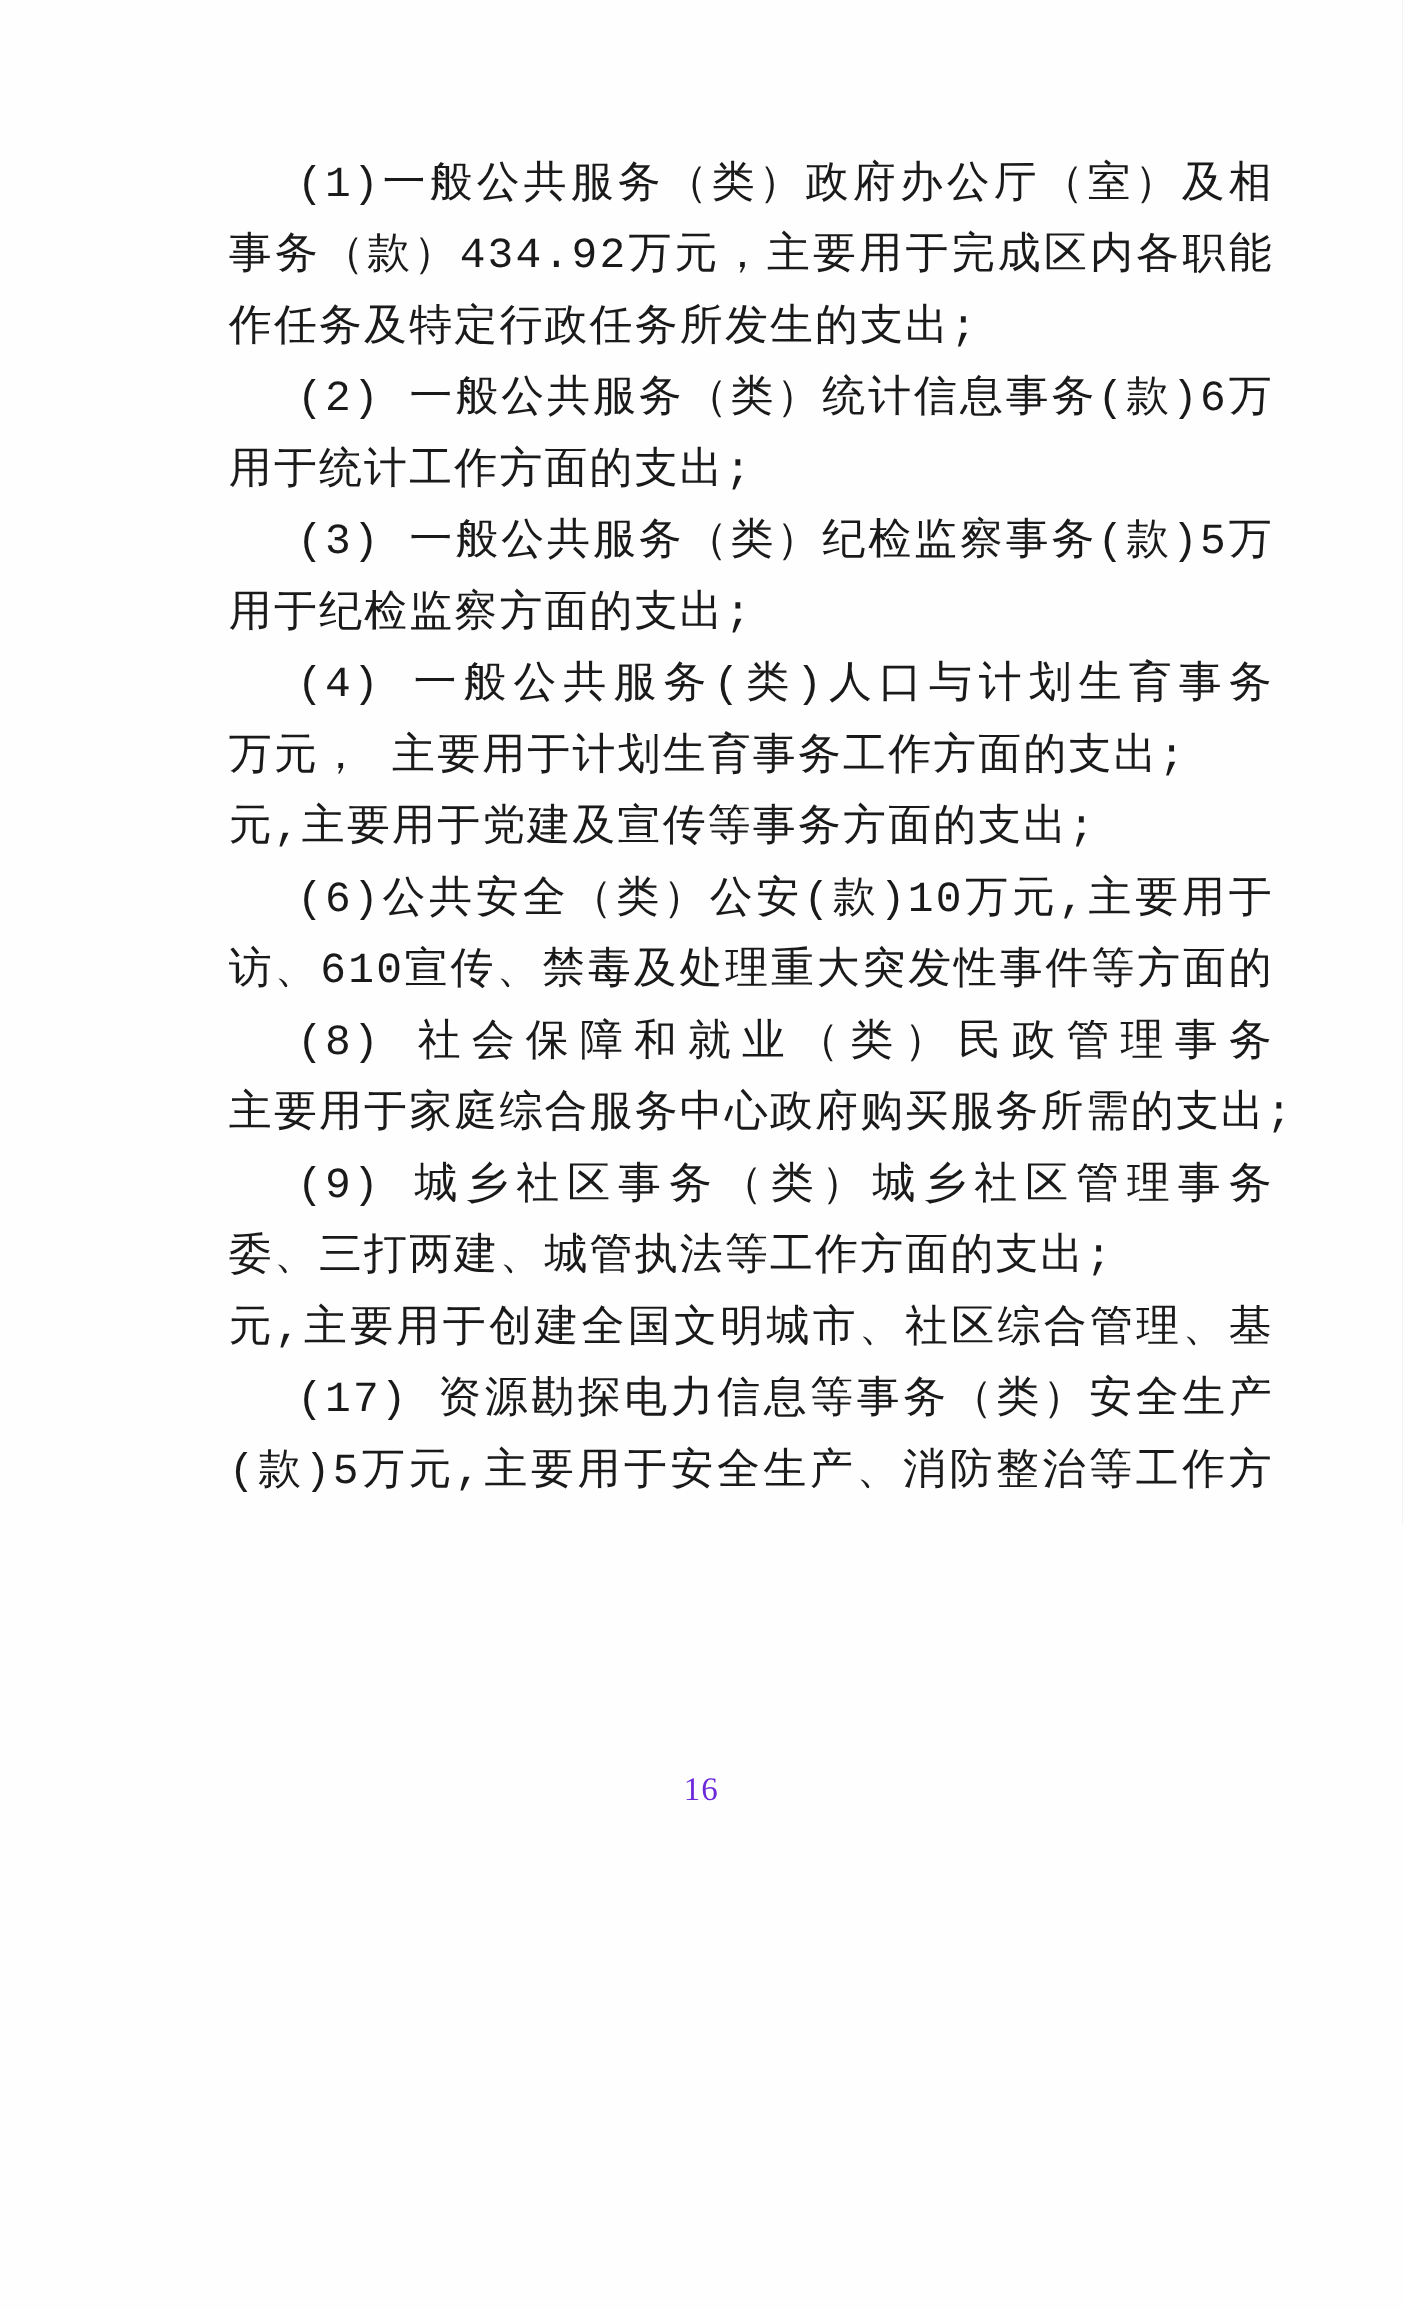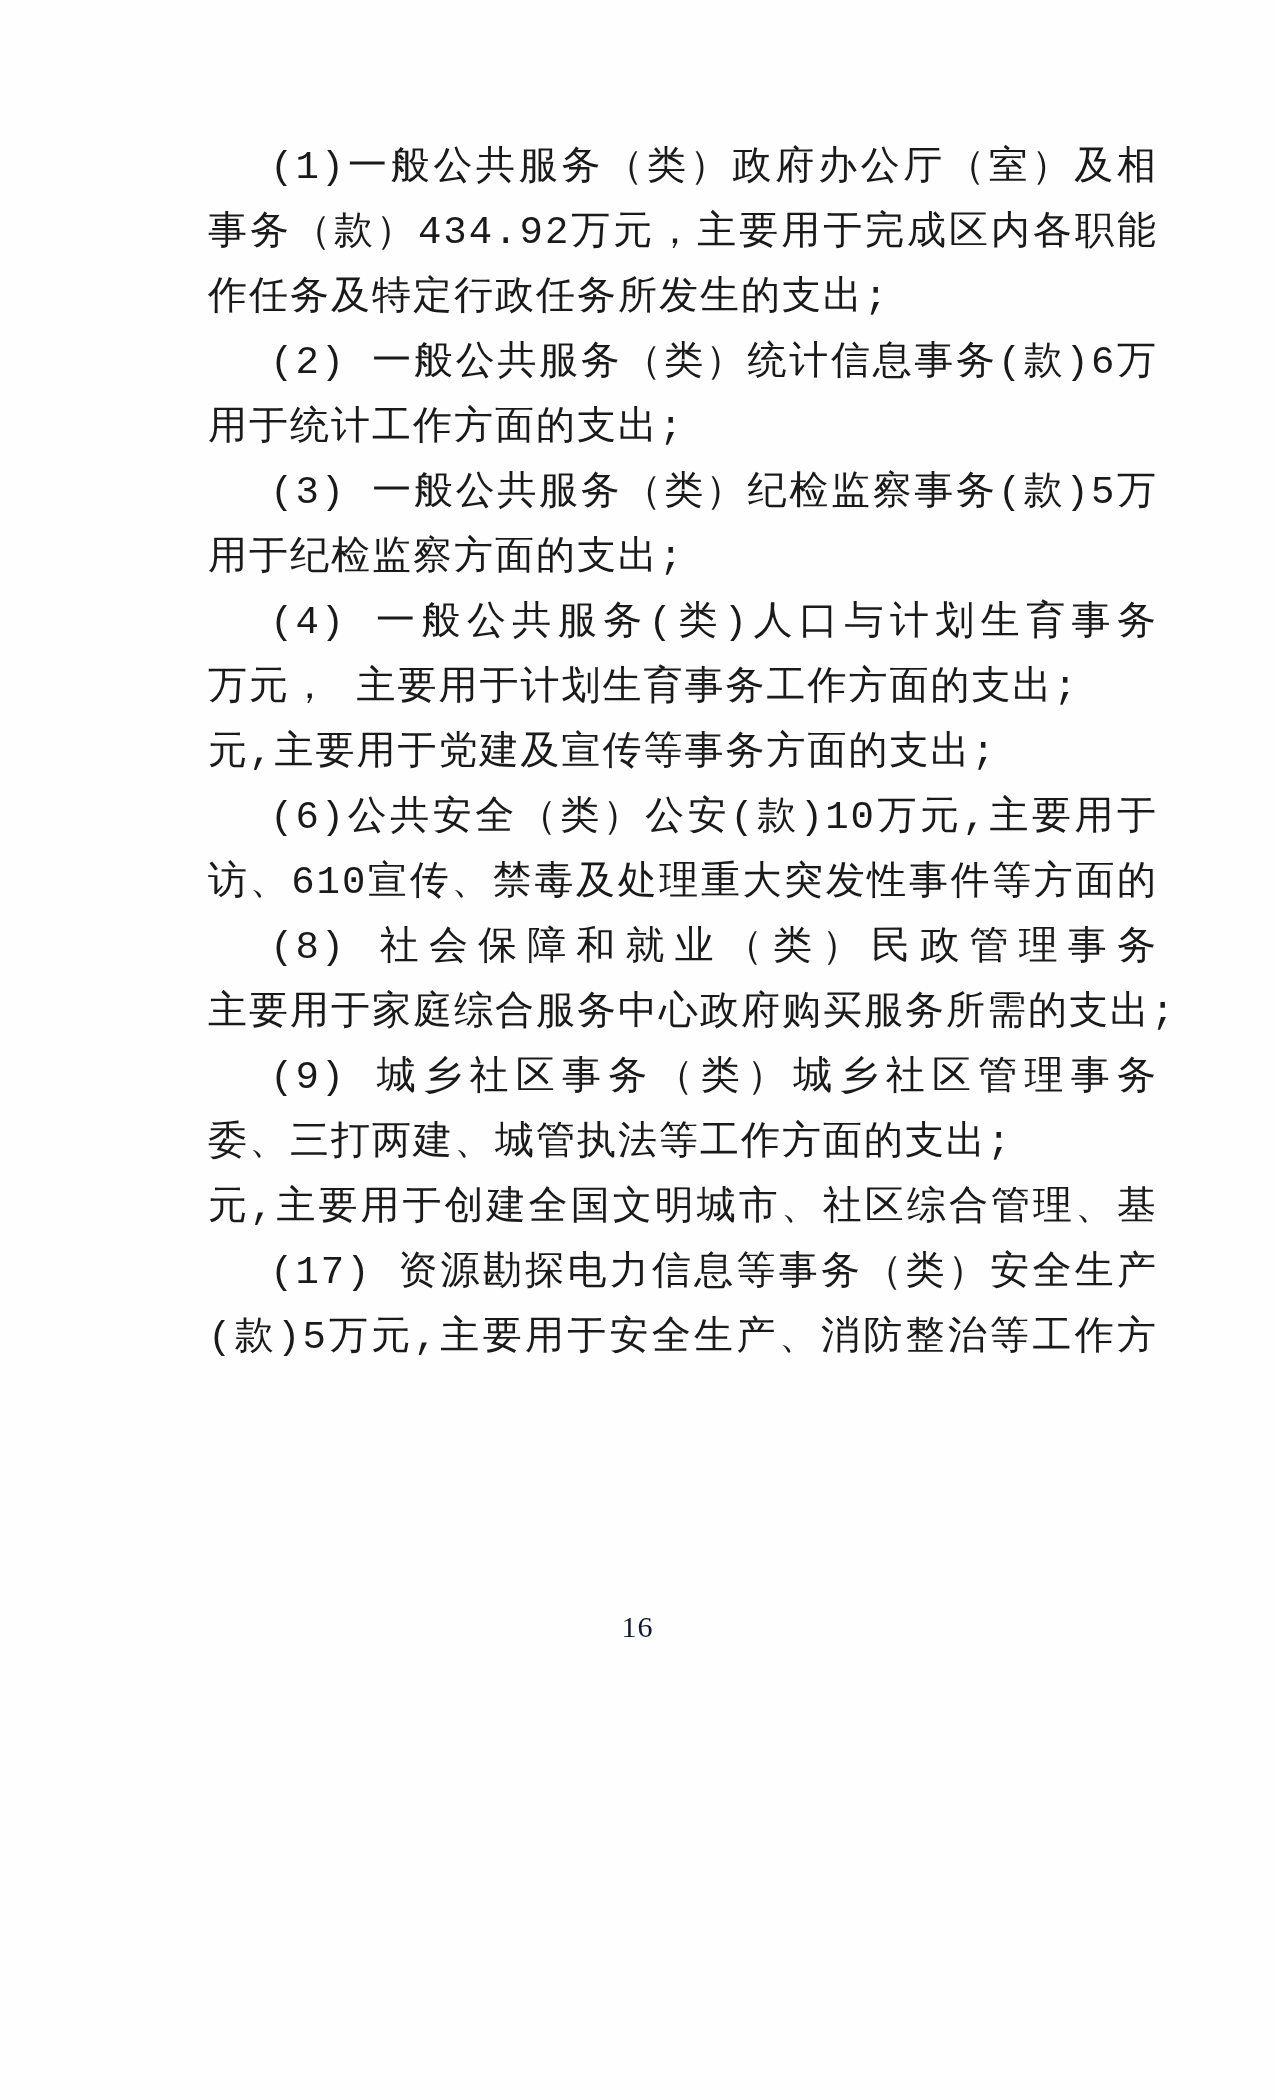--- a/index.html
+++ b/index.html
@@ -39,21 +39,21 @@
   }
   .page-number{
     position:absolute;
     left:0;top:1600px;
     width:1275px;
     height:54px;
     line-height:54px;
     text-align:center;
     font-size:30px;
     letter-spacing:1px;
-    color:#0f172a;
+    color:#6d28d9;
   }
 </style>
 </head>
 <body>
 
 <div class="page">
   <div class="textblock">
       <div>
         <div class="line first justify"><span>(1)一般公共服务（类）政府办公厅（室）及相关机构</span></div>
         <div class="line justify"><span>事务（款）434.92万元，主要用于完成区内各职能部门的工</span></div>

